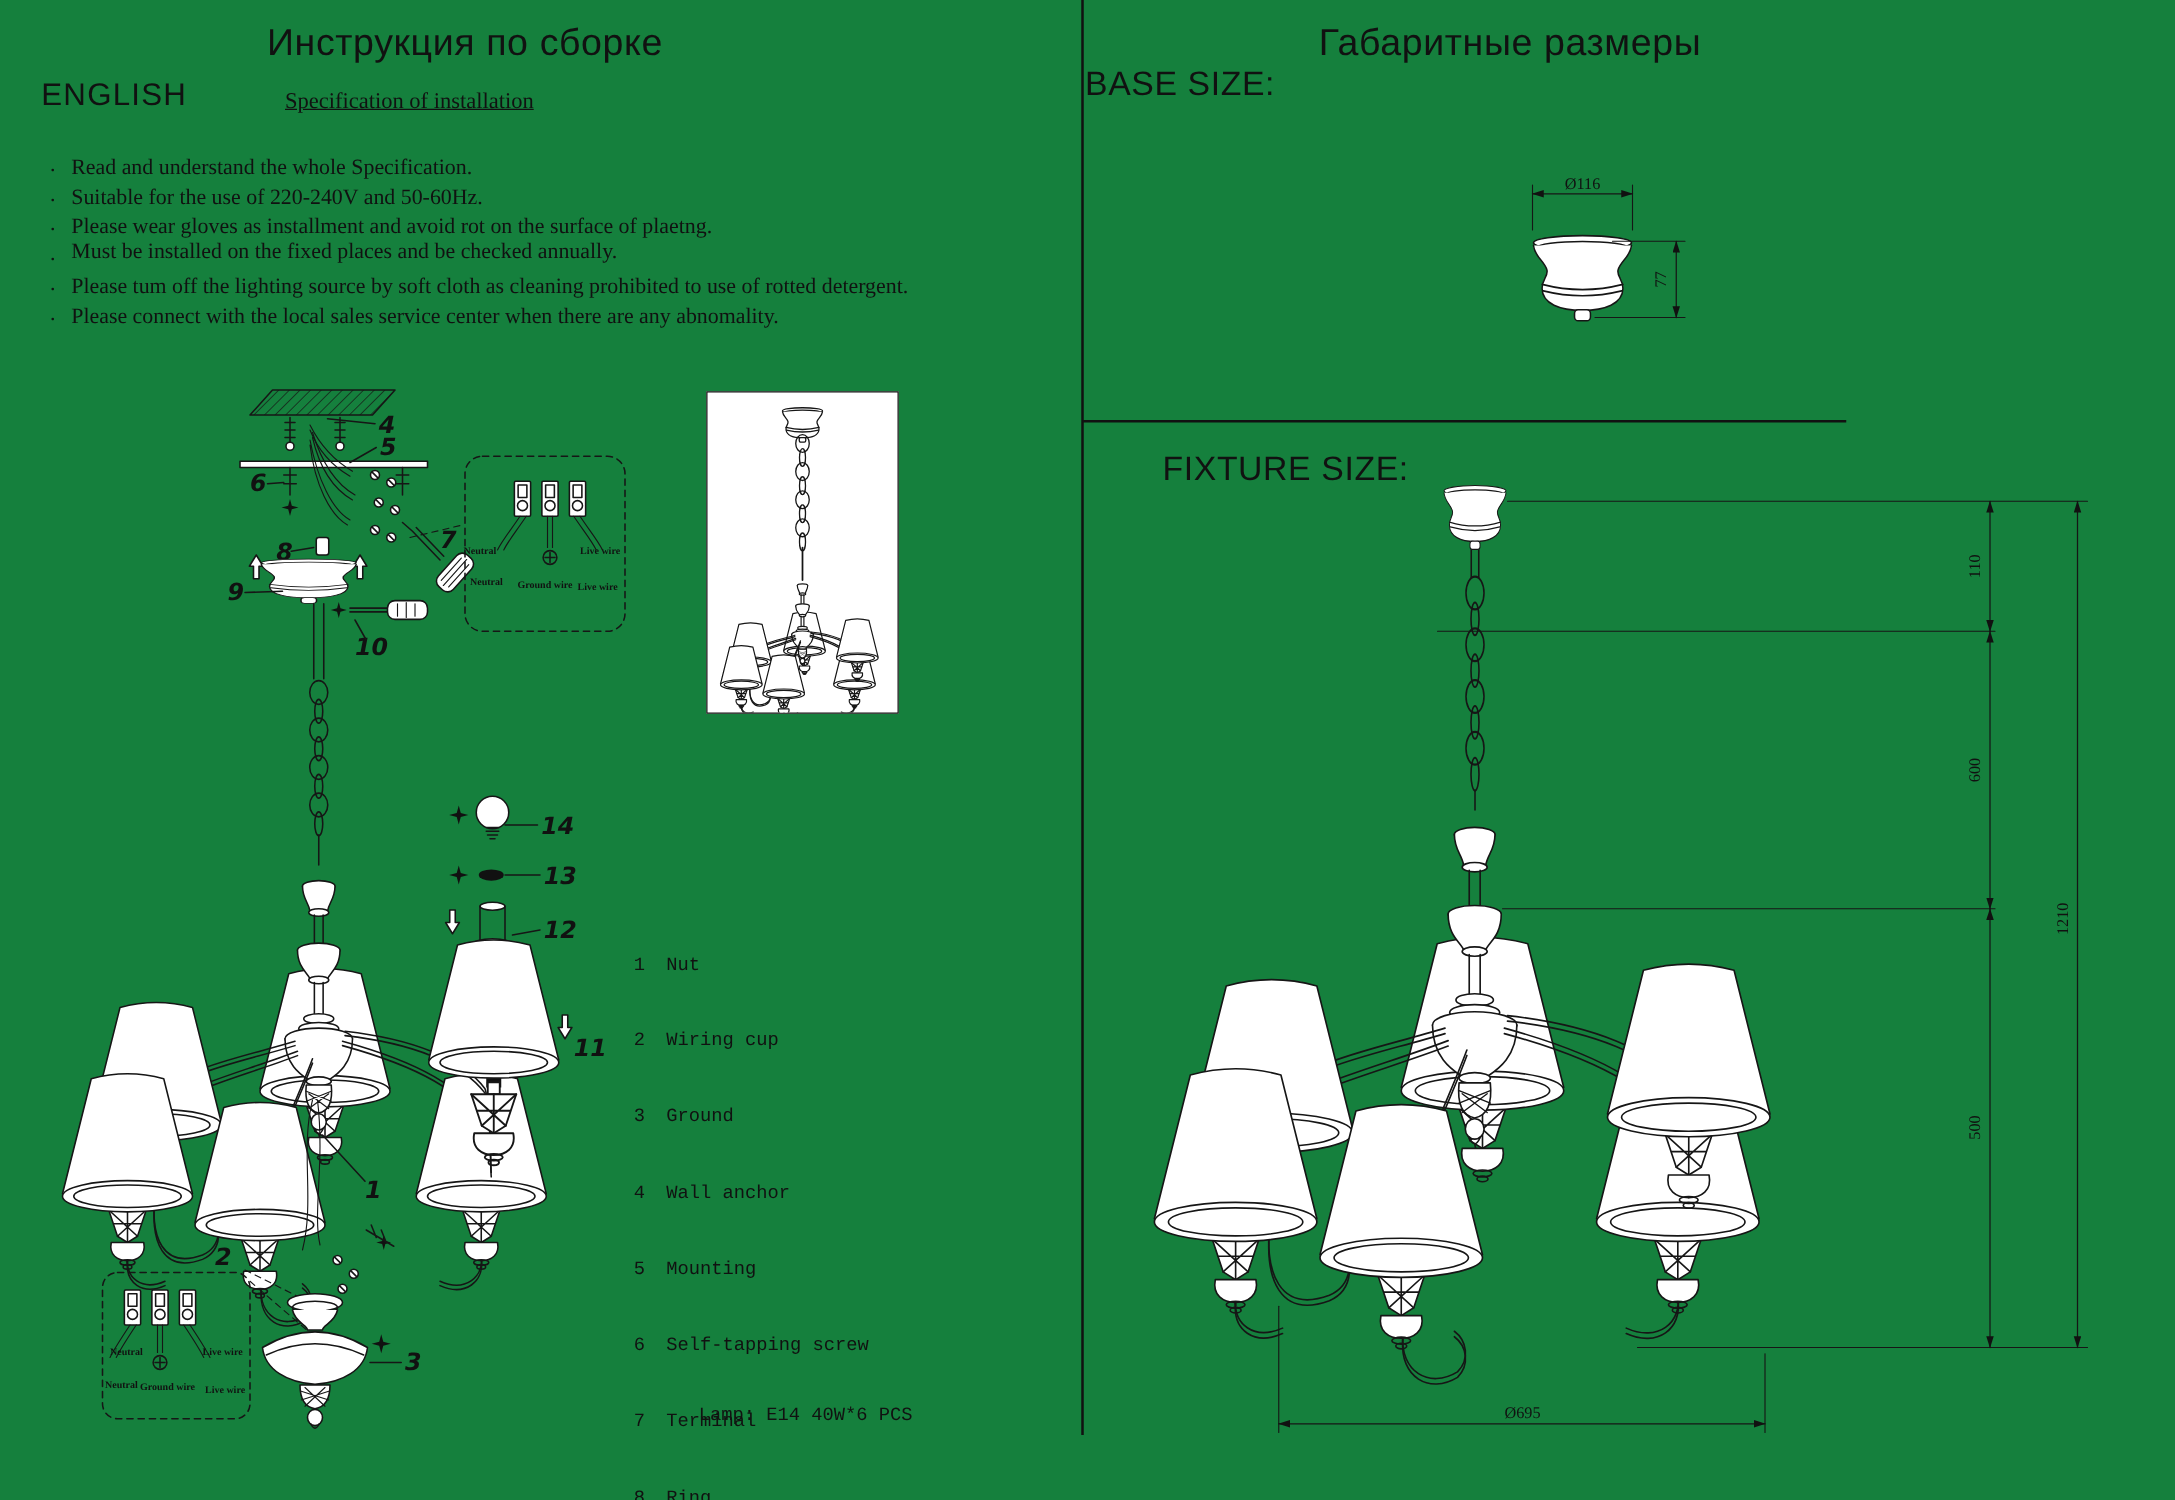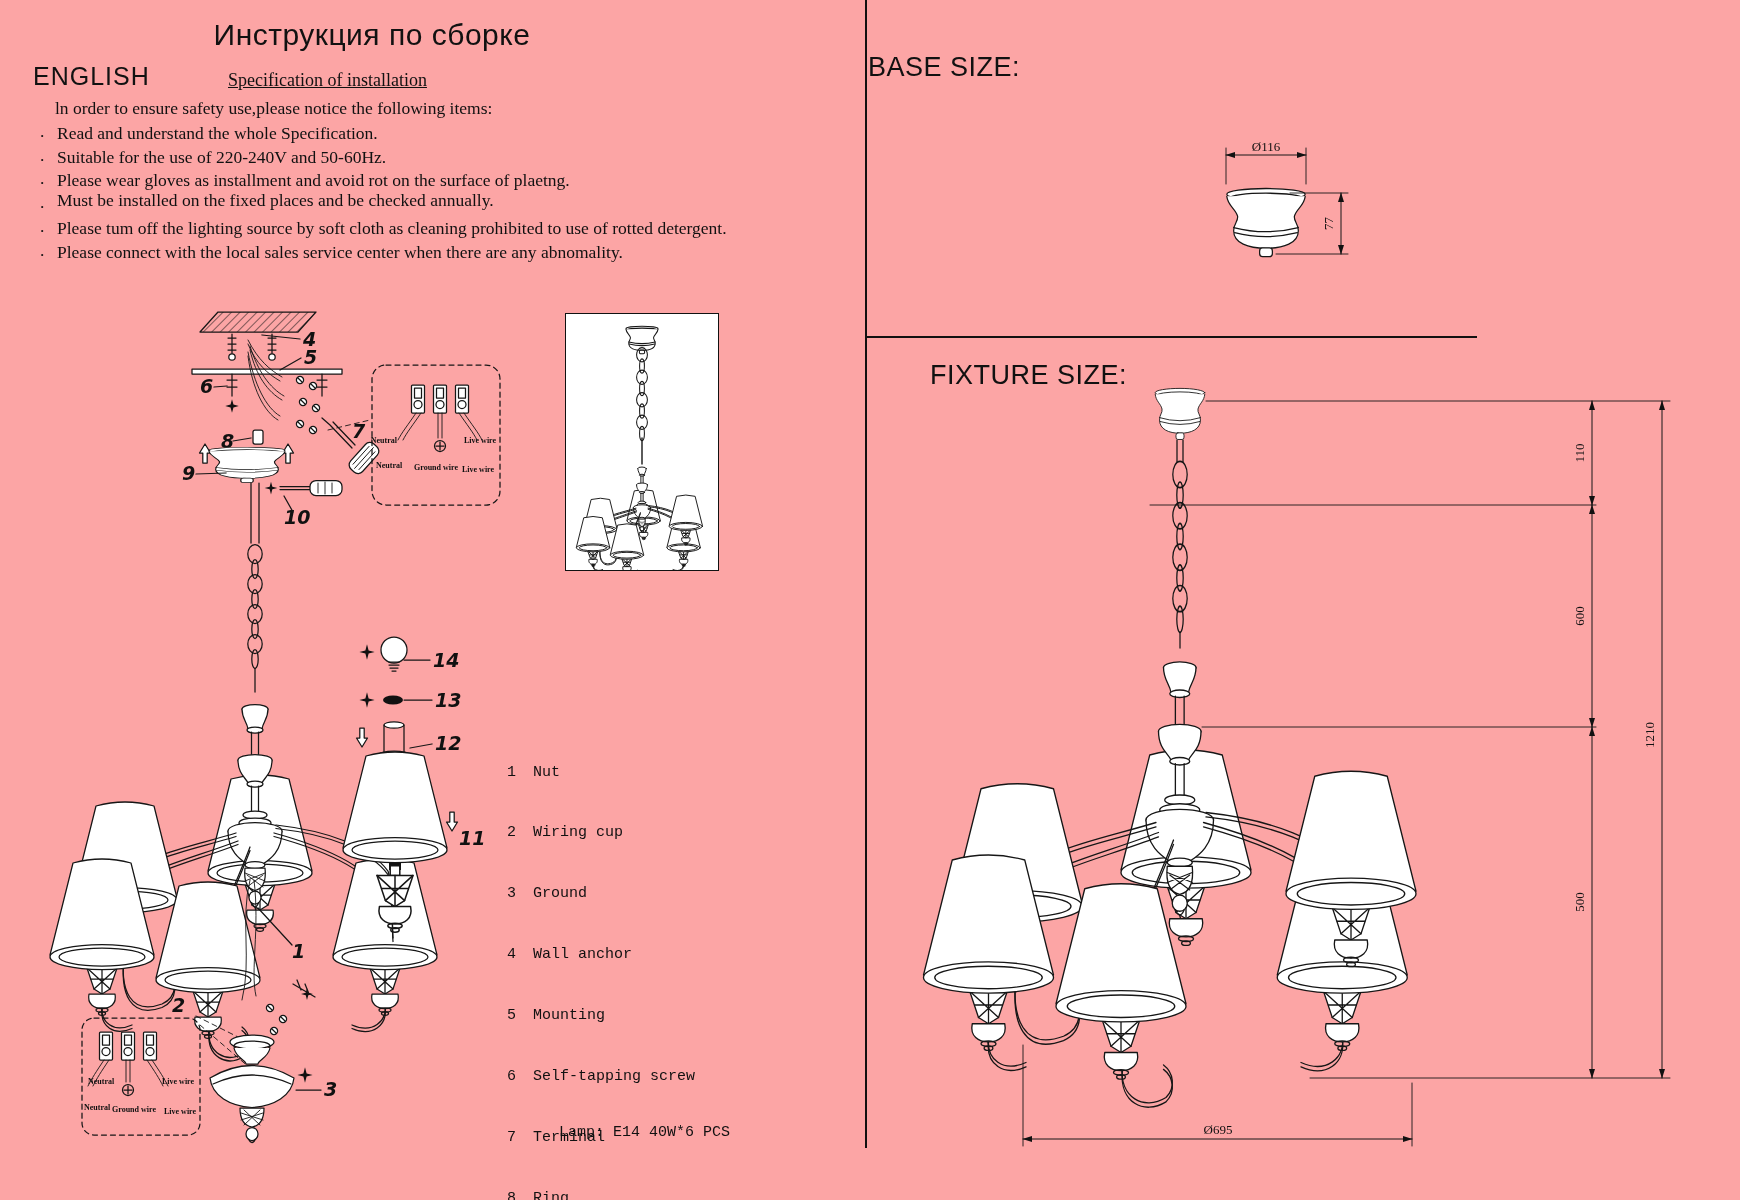--- a/index.html
+++ b/index.html
@@ -1,16 +1,16 @@
 <!DOCTYPE html>
 <html><head>
 <meta charset="utf-8">
 <style>
   html,body{margin:0;padding:0;background:#e8e8e8;}
-  #page{position:relative;width:1740px;height:1200px;background:#fca5a5;overflow:hidden;
+  #page{position:relative;width:1740px;height:1200px;background:#15803d;overflow:hidden;
         font-family:"Liberation Sans",sans-serif;color:#111;}
   .abs{position:absolute;}
   .title{font-size:30px;letter-spacing:.5px;white-space:nowrap;transform:translateX(-50%);}
   .eng{font-size:25px;letter-spacing:1px;}
   .sub{font-family:"Liberation Serif",serif;font-size:18px;text-decoration:underline;}
   .serif{font-family:"Liberation Serif",serif;font-size:17.5px;white-space:nowrap;}
   .bullet-dot{position:absolute;left:40px;font-family:"Liberation Serif",serif;font-size:17.5px;}
   .bline{position:absolute;left:57px;}
   .parts{font-family:"Liberation Mono",monospace;font-size:15px;line-height:20.3px;white-space:pre;}
   .parts .num{display:inline-block;width:26px;}
@@ -158,21 +158,20 @@
       <use href="#s-light" transform="translate(352,195)"></use>
     </g>
   </defs>
 </svg>
 
 <div id="page">
 
   <div class="abs title" style="left:372px;top:18px">Инструкция по сборке</div>
   <div class="abs eng" style="left:33px;top:62px">ENGLISH</div>
   <div class="abs sub" style="left:228px;top:70px">Specification of installation</div>
-  <div class="abs serif" style="left:55px;top:98px">ln order to ensure safety use,please notice the following items:</div>
 
   <div>
     <span class="bullet-dot" style="top:121px">.</span>
     <div class="abs serif bline" style="top:123px">Read and understand the whole Specification.</div>
     <span class="bullet-dot" style="top:145px">.</span>
     <div class="abs serif bline" style="top:147px">Suitable for the use of 220-240V and 50-60Hz.</div>
     <span class="bullet-dot" style="top:168px">.</span>
     <div class="abs serif bline" style="top:170px">Please wear gloves as installment and avoid rot on the surface of plaetng.</div>
     <span class="bullet-dot" style="top:192px">.</span>
     <div class="abs serif bline" style="top:190px">Must be installed on the fixed places and be checked annually.</div>
@@ -373,20 +372,21 @@
     
     
     
     
     
   </div>
   <div class="abs lamp" style="left:528px;top:1124px">Lamp: E14 40W*6 PCS</div>
 
   <div class="abs vrule" style="left:865px;top:0;height:1148px"></div>
 
+  <div class="abs title" style="left:1208px;top:18px">Габаритные размеры</div>
   <div class="abs size-label" style="left:868px;top:52px">BASE SIZE:</div>
 
   <svg class="abs" style="left:1140px;top:130px" width="290" height="170" viewBox="0 0 290 170">
     <use href="#s-canopy" transform="translate(126,58) scale(.98,1.04)"></use>
     <line class="thin" x1="86" y1="54" x2="86" y2="18"></line>
     <line class="thin" x1="166" y1="54" x2="166" y2="18"></line>
     <line class="dimline" x1="86" y1="25" x2="166" y2="25"></line>
     <text class="dim" x="126" y="21">Ø116</text>
     <line class="thin" x1="150" y1="63" x2="208" y2="63"></line>
     <line class="thin" x1="136" y1="124" x2="208" y2="124"></line>

